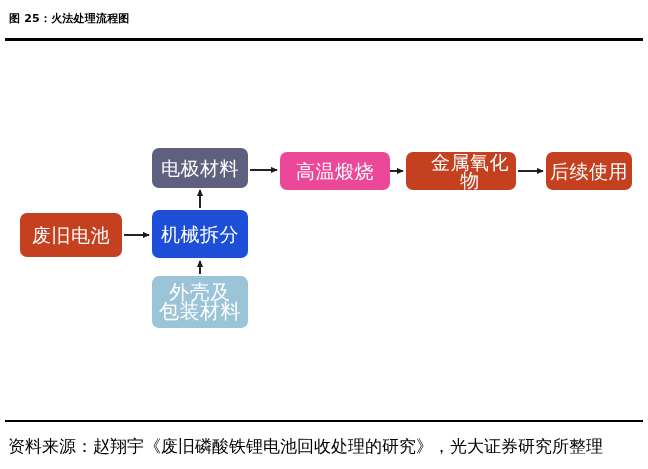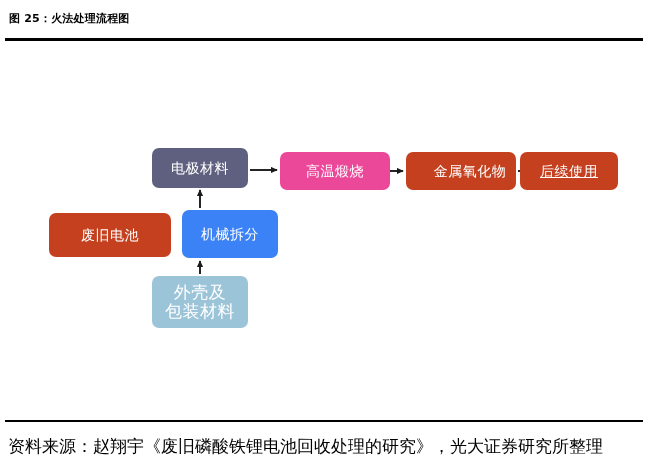--- a/index.html
+++ b/index.html
@@ -86,29 +86,29 @@
 
   
   .flow-node {
     position: absolute;
     border-radius: 7px;
     color: #ffffff;
     display: flex;
     align-items: center;
     justify-content: center;
     text-align: center;
-    font-size: 14px;
+    font-size: 19px;
     line-height: 18px;
     letter-spacing: 0.5px;
     box-sizing: border-box;
     white-space: pre-line;
   }
 
   .flow-node.two-line {
-    font-size: 17px;
+    font-size: 20px;
     line-height: 19px;
   }
 </style>
 </head>
 <body>
 
 <div id="figure-root">
 
   <div id="figure-title">图 25：火法处理流程图</div>
 
@@ -126,34 +126,34 @@
       <g stroke="#1a1a1a" stroke-width="1.9" fill="none" marker-end="url(#ah)">
         <line x1="124" y1="235" x2="149" y2="235"></line>
         <line x1="200" y1="208" x2="200" y2="190"></line>
         <line x1="200" y1="274" x2="200" y2="261"></line>
         <line x1="250" y1="170" x2="277" y2="170"></line>
         <line x1="378" y1="171" x2="403" y2="171"></line>
         <line x1="518" y1="171" x2="543" y2="171"></line>
       </g>
     </svg>
 
-    <div class="flow-node" style="left:20px; top:213px; width:122px; height:44px; background:#c4401f;margin-left:29px;">废旧电池</div>
+    <div class="flow-node" style="left:20px; top:213px; width:102px; height:44px; background:#c4401f;">废旧电池</div>
 
-    <div class="flow-node" style="left:152px; top:210px; width:96px; height:48px; background:#3b82f6;margin-left:30px;">机械拆分</div>
+    <div class="flow-node" style="left:152px; top:210px; width:96px; height:48px; background:#1d4ed8;">机械拆分</div>
 
     <div class="flow-node" style="left:152px; top:148px; width:96px; height:40px; background:#5f6080;">电极材料</div>
 
     <div class="flow-node two-line" style="left:152px; top:276px; width:96px; height:52px; background:#9cc4d8;">外壳及
 包装材料</div>
 
     <div class="flow-node" style="left:280px; top:152px; width:110px; height:38px; background:#ec4899;">高温煅烧</div>
 
     <div class="flow-node" style="left:406px; top:152px; width:110px; height:38px; background:#c4401f;padding-left:18px;">金属氧化物</div>
 
-    <div class="flow-node" style="left:520px; top:152px; width:98px; height:38px; background:#c4401f;text-decoration:underline;">后续使用</div>
+    <div class="flow-node" style="left:546px; top:152px; width:86px; height:38px; background:#c4401f;">后续使用</div>
 
   </div>
 
   <div id="footer-rule"></div>
 
   <div id="figure-source">资料来源：赵翔宇《废旧磷酸铁锂电池回收处理的研究》，光大证券研究所整理</div>
 
 </div>
 
 </body></html>

